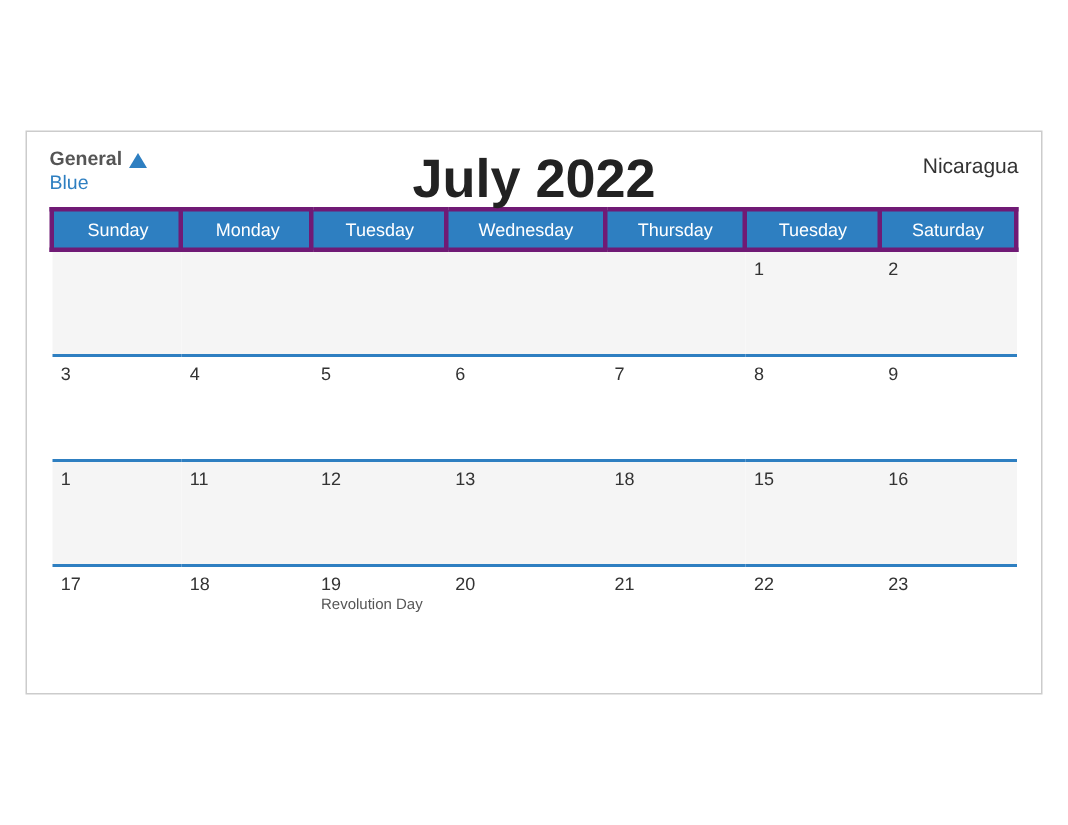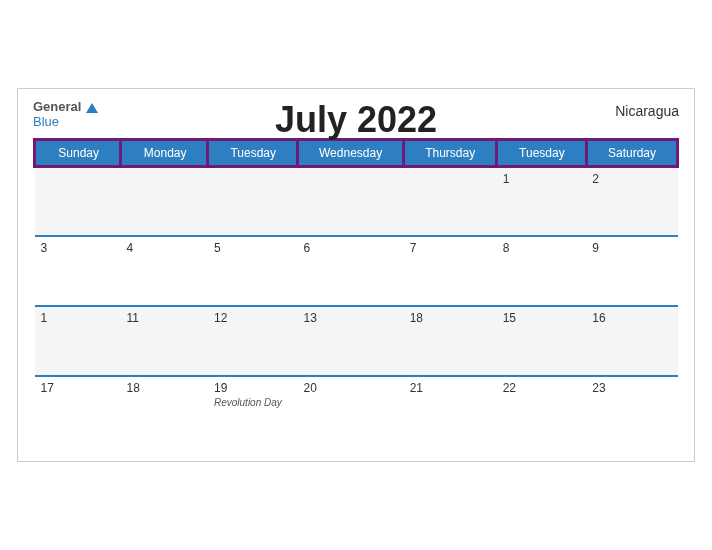--- a/index.html
+++ b/index.html
@@ -98,21 +98,20 @@
     .day-number {
       font-size: 12px;
       color: #333;
       display: block;
     }
     .holiday {
       font-size: 10px;
       color: #555;
       display: block;
       margin-top: 2px;
-      font-style: italic;
     }
   </style>
 </head>
 <body>
 
 <div class="calendar-container">
   <div class="header">
     <div class="logo">
       <div>
         <span class="logo-general">General</span>

